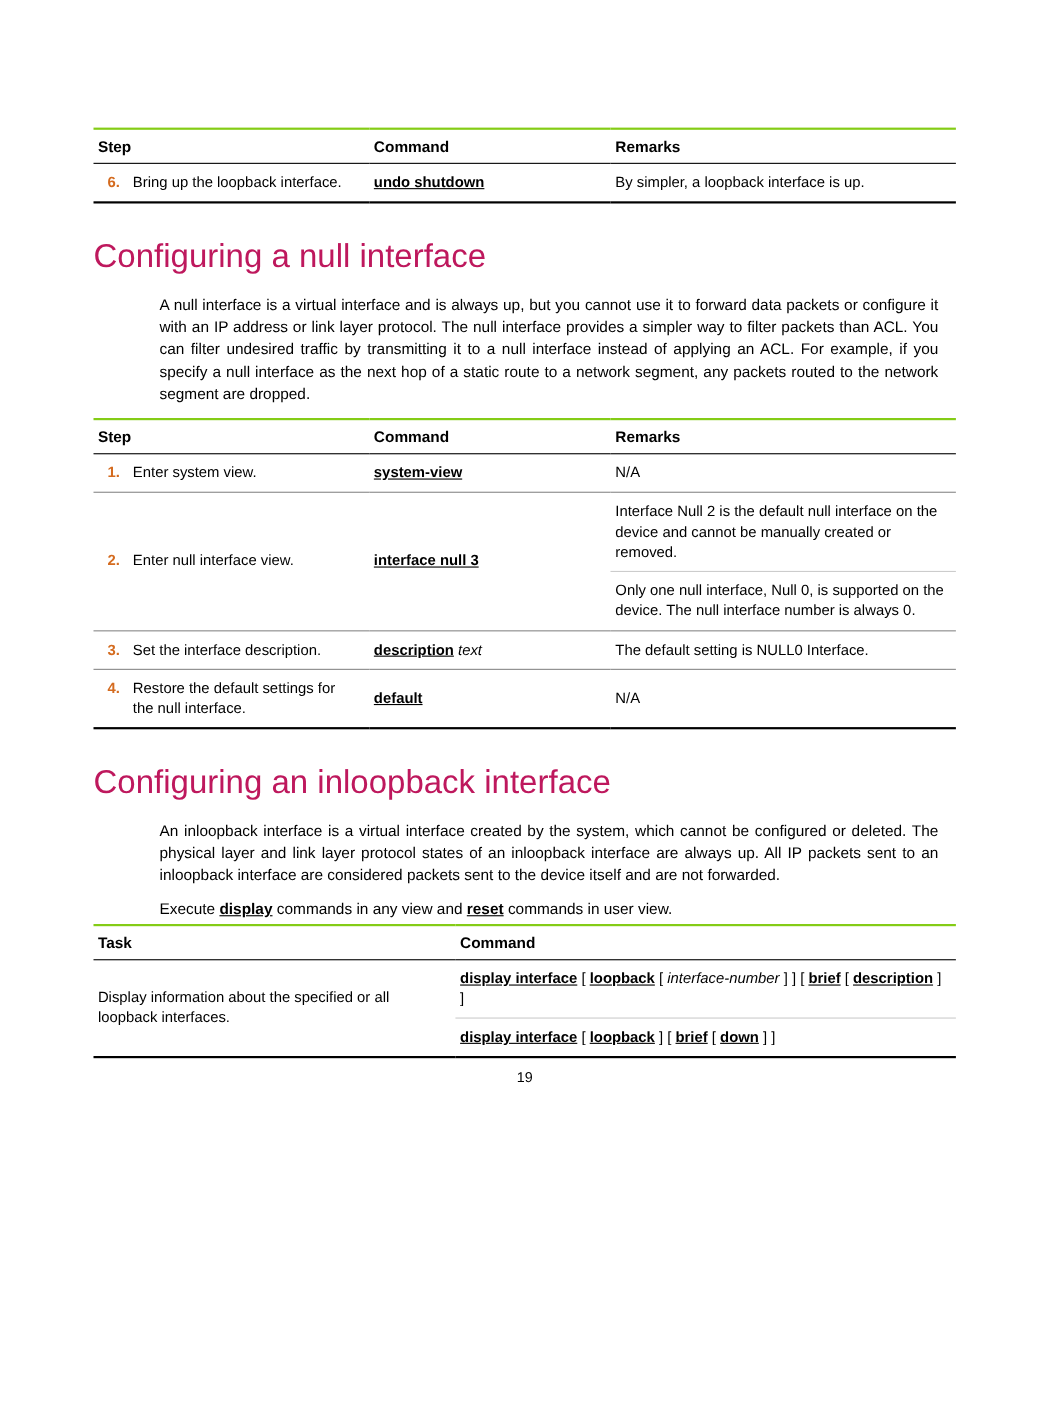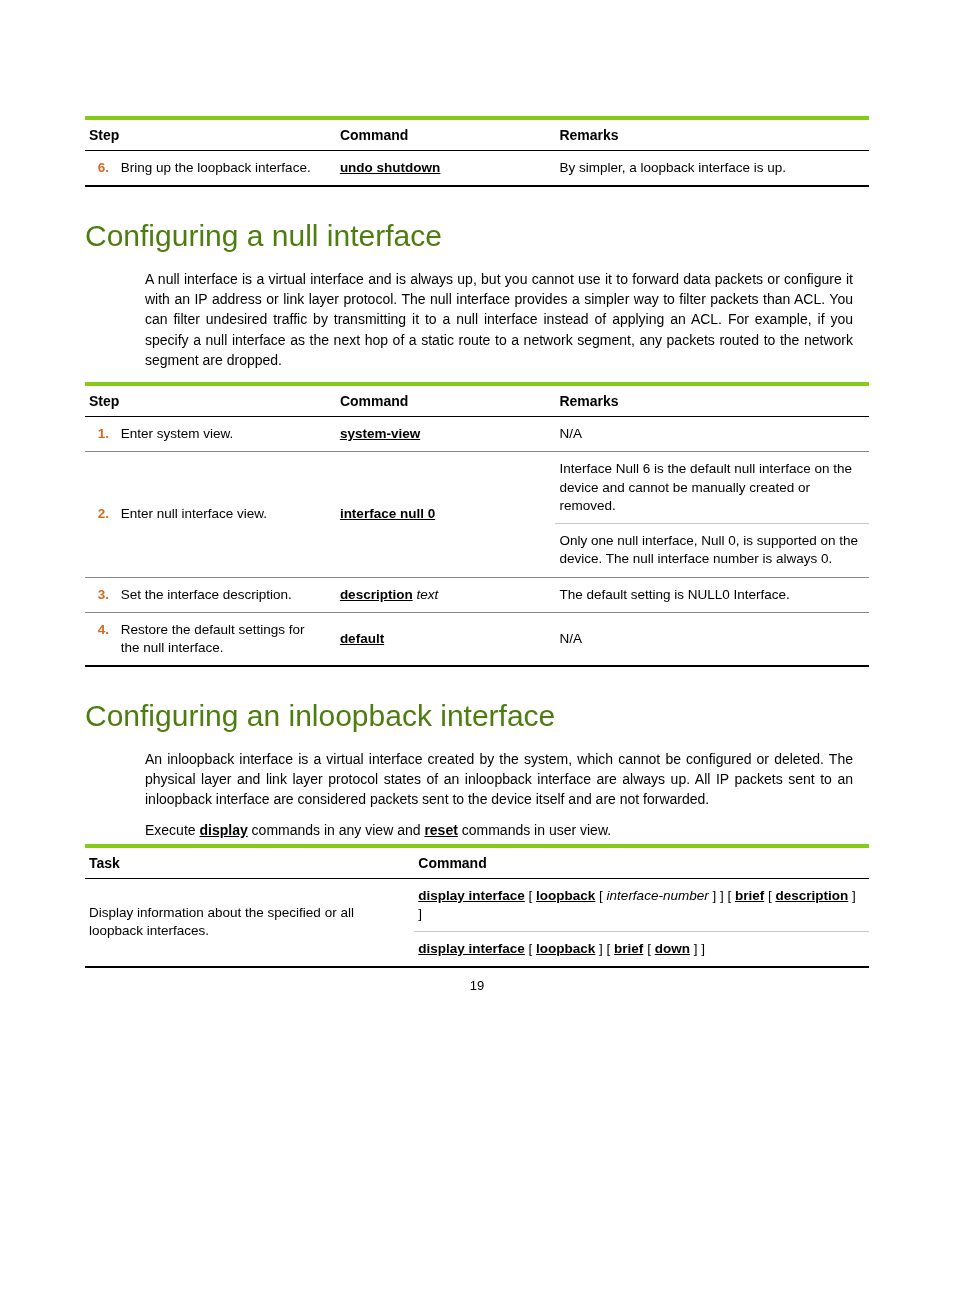--- a/index.html
+++ b/index.html
@@ -14,21 +14,21 @@
   }
   .page {
     padding: 110px 85px 40px 85px;
   }
   table.cfg {
     width: 100%;
     border-collapse: collapse;
     margin: 6px 0 28px 0;
   }
   table.cfg thead tr {
-    border-top: 4px solid #84cc16;
+    border-top: 2px solid #84cc16;
     border-bottom: 1.5px solid #000;
   }
   table.cfg th {
     text-align: left;
     font-weight: bold;
     padding: 7px 8px 7px 4px;
     font-size: 14px;
   }
   table.cfg td {
     padding: 8px 8px 8px 4px;
@@ -43,21 +43,21 @@
     font-weight: bold;
     padding-right: 8px;
     width: 28px;
     text-align: right;
     display: inline-block;
   }
   .steptext { display: inline-block; vertical-align: top; width: calc(100% - 40px); }
   .cmd-bold { font-weight: bold; text-decoration: underline; }
   .cmd-ital { font-style: italic; }
   h2.section {
-    color: #4d7c0f;
+    color: #be185d;
     font-weight: normal;
     font-size: 30px;
     margin: 30px 0 14px 0;
     line-height: 1.25;
   }
   p.body {
     margin: 8px 16px 12px 60px;
     font-size: 14px;
     line-height: 1.45;
     text-align: justify;
@@ -120,22 +120,22 @@
           <span class="steptext">Enter system view.</span>
         </td>
         <td><span class="cmd-bold">system-view</span></td>
         <td>N/A</td>
       </tr>
       <tr>
         <td rowspan="2">
           <span class="stepnum">2.</span>
           <span class="steptext">Enter null interface view.</span>
         </td>
-        <td rowspan="2"><span class="cmd-bold">interface null 0</span></td>
-        <td style="border-bottom:1px solid #ccc;">Interface Null 6 is the default null interface on the device and cannot be manually created or removed.</td>
+        <td rowspan="2"><span class="cmd-bold">interface null 3</span></td>
+        <td style="border-bottom:1px solid #ccc;">Interface Null 2 is the default null interface on the device and cannot be manually created or removed.</td>
       </tr>
       <tr>
         <td>Only one null interface, Null 0, is supported on the device. The null interface number is always 0.</td>
       </tr>
       <tr>
         <td>
           <span class="stepnum">3.</span>
           <span class="steptext">Set the interface description.</span>
         </td>
         <td>

